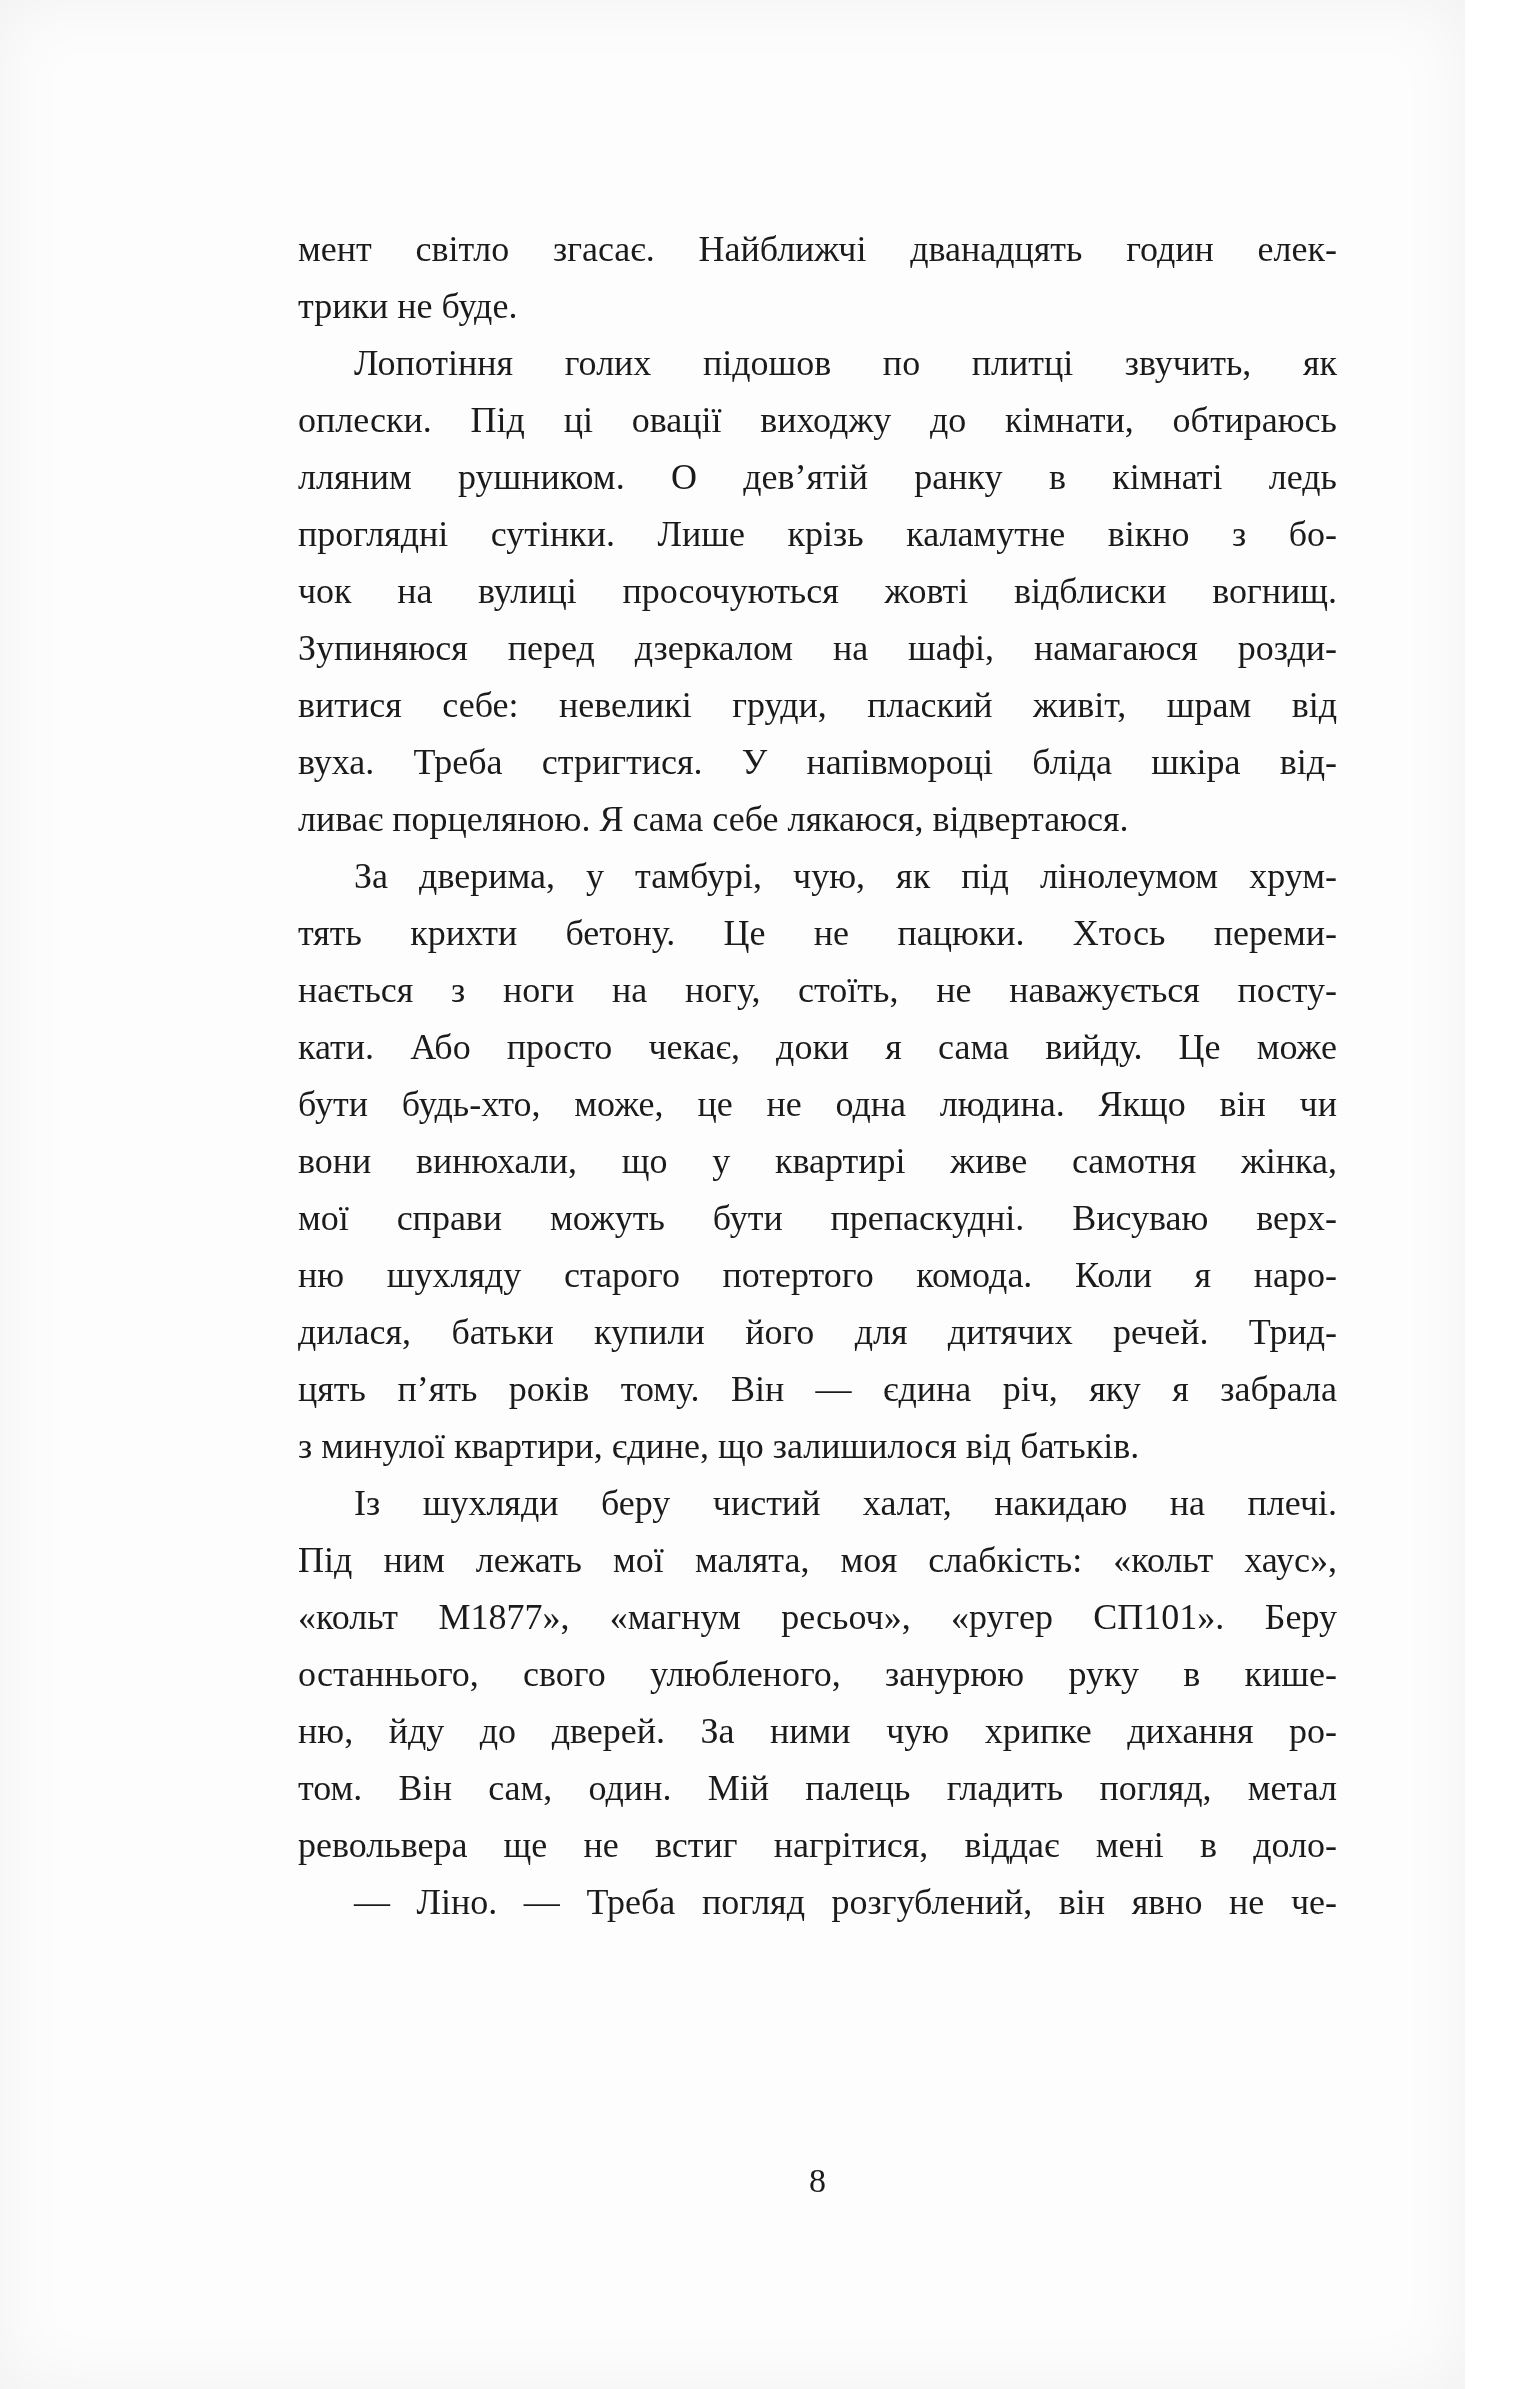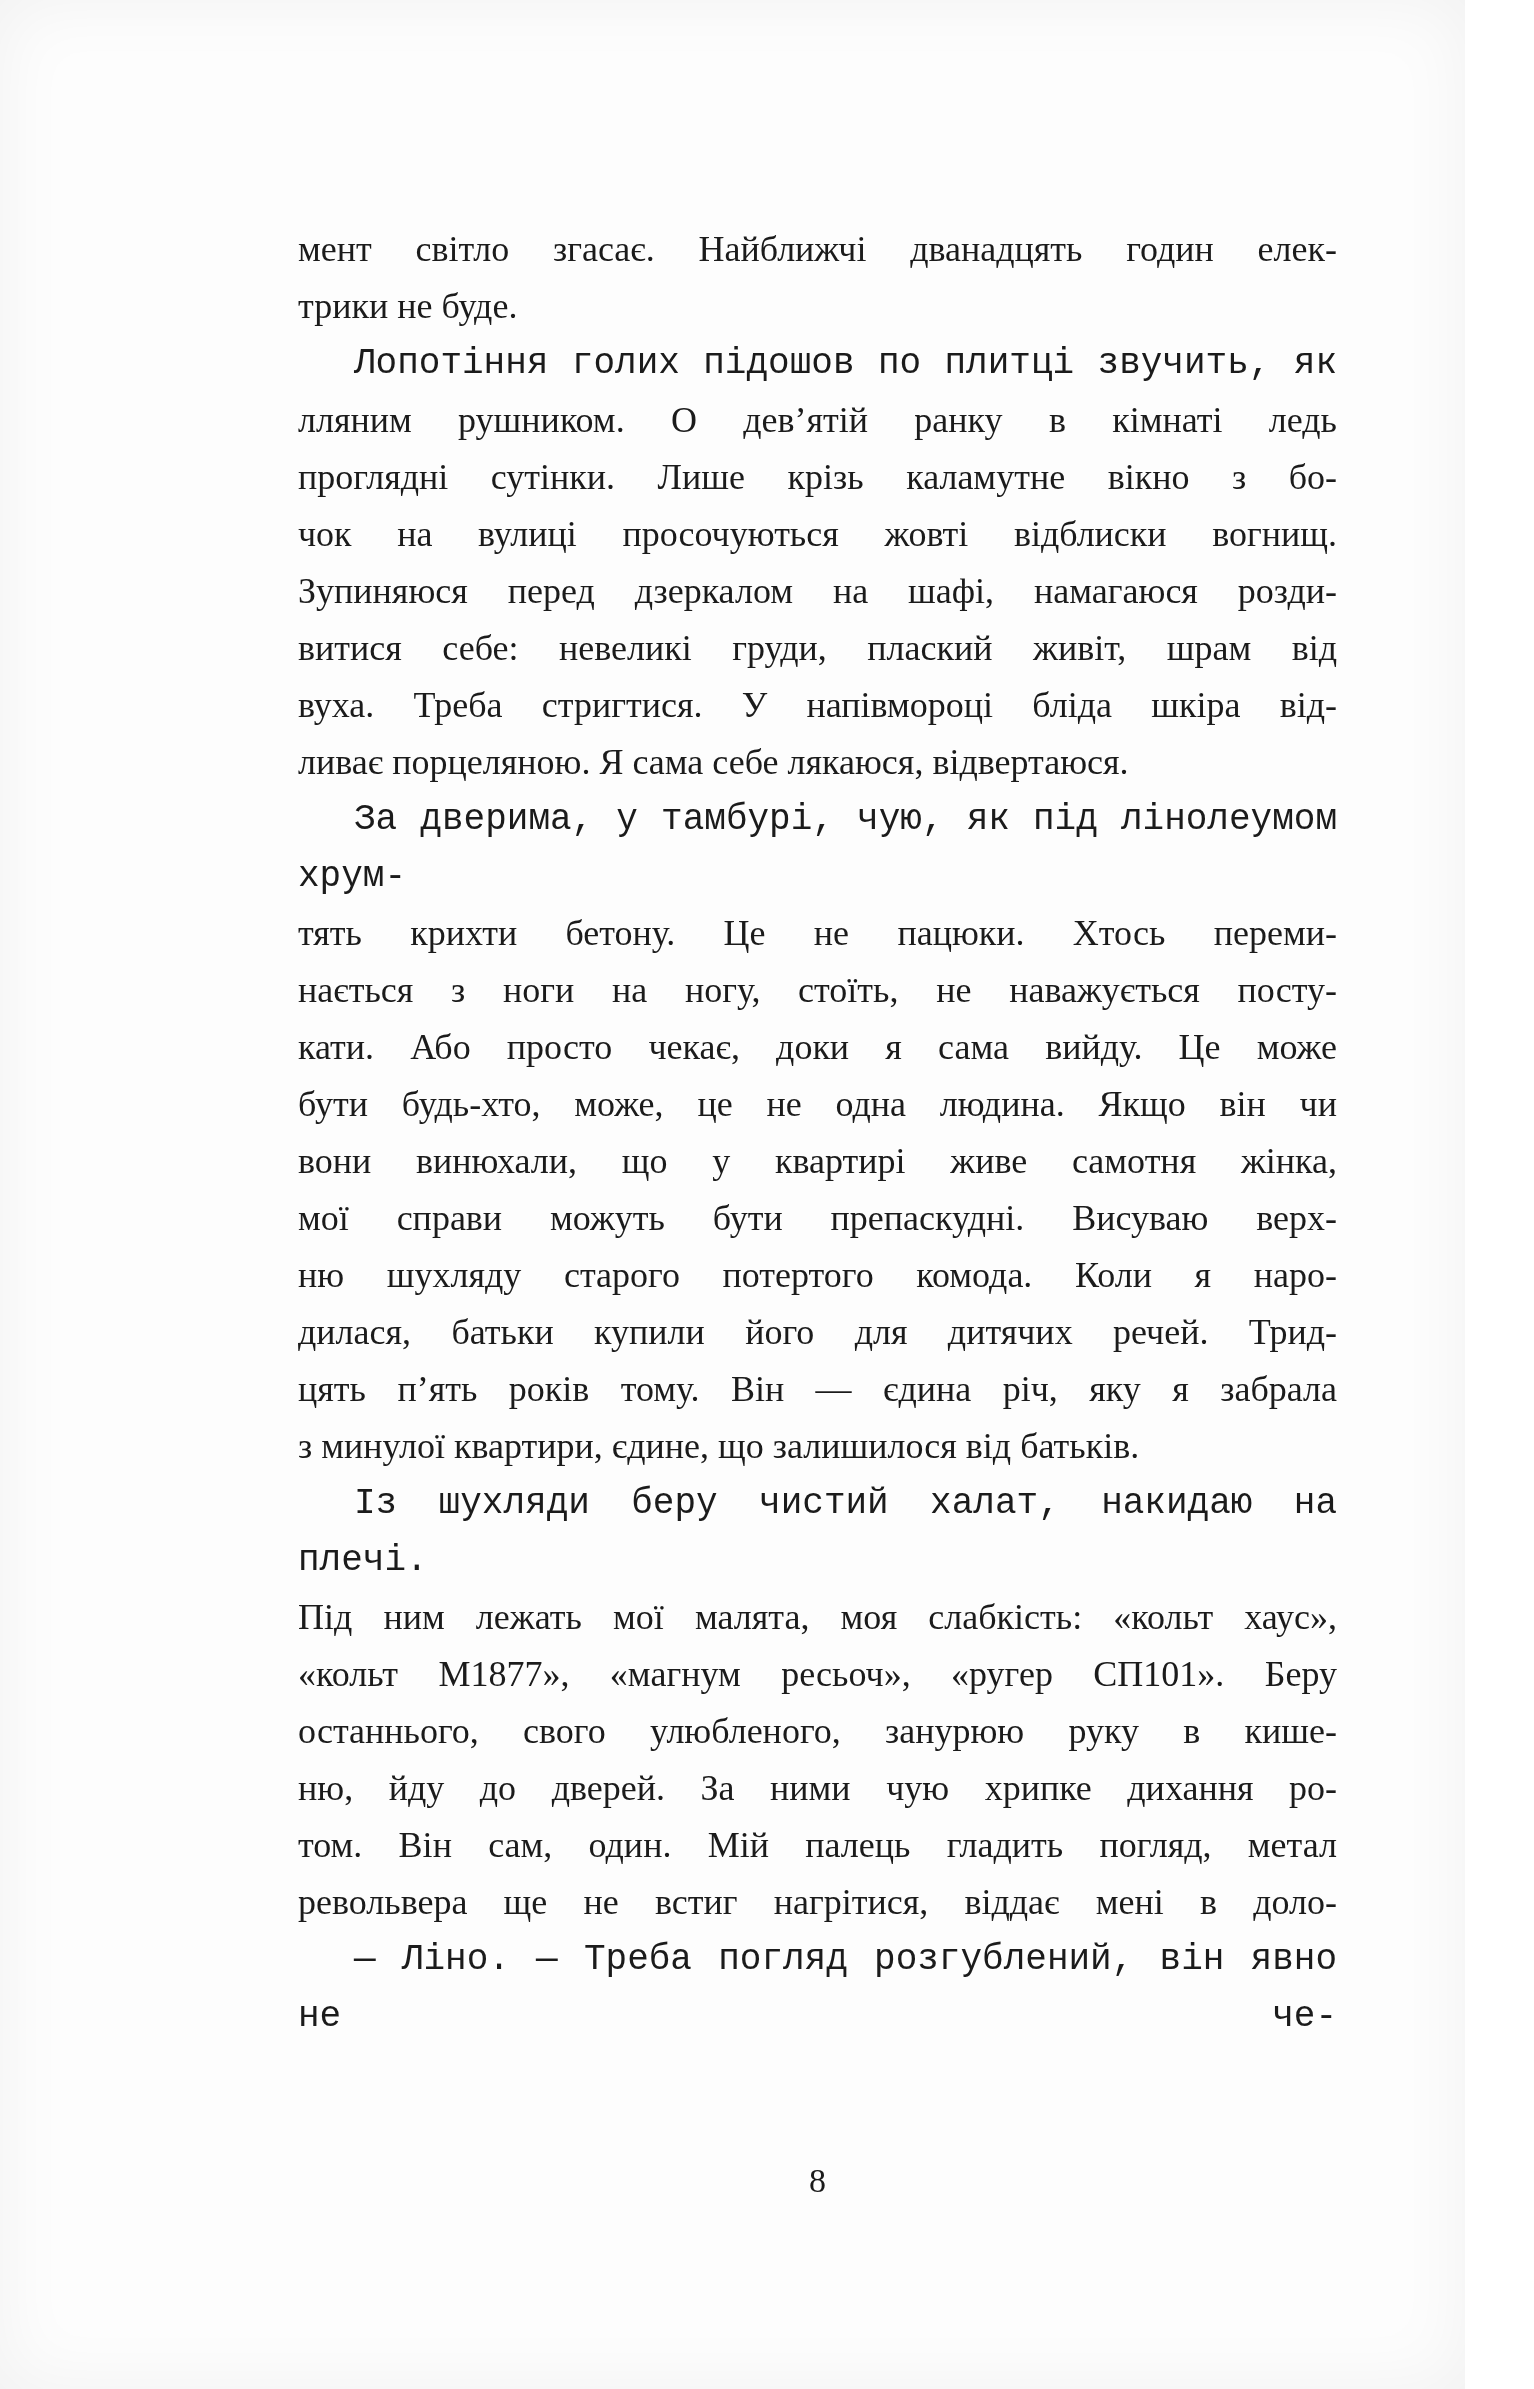--- a/index.html
+++ b/index.html
@@ -32,21 +32,20 @@
   }
   .line {
     width: 100%;
     text-align: justify;
     text-align-last: justify;
     white-space: normal;
     hyphens: none;
   }
   .line.indent {
     text-indent: 56px;
-    font-family: Liberation Mono, monospace;
   }
   .line.para-last {
     text-align-last: left;
   }
   .page-number {
     position: absolute;
     left: 298px;
     top: 2152px;
     width: 1039px;
     text-align: center;
@@ -58,20 +57,21 @@
 <body>
 
 <div class="page">
   <div class="text-block">
       <div class="paragraph">
         <div class="line">мент світло згасає. Найближчі дванадцять годин елек-</div>
         <div class="line para-last">трики не буде.</div>
       </div>
       <div class="paragraph">
         <div class="line indent">Лопотіння голих підошов по плитці звучить, як</div>
+        <div class="line">оплески. Під ці овації виходжу до кімнати, обтираюсь</div>
         <div class="line">лляним рушником. О дев’ятій ранку в кімнаті ледь</div>
         <div class="line">проглядні сутінки. Лише крізь каламутне вікно з бо-</div>
         <div class="line">чок на вулиці просочуються жовті відблиски вогнищ.</div>
         <div class="line">Зупиняюся перед дзеркалом на шафі, намагаюся розди-</div>
         <div class="line">витися себе: невеликі груди, плаский живіт, шрам від</div>
         <div class="line">вуха. Треба стригтися. У напівмороці бліда шкіра від-</div>
         <div class="line para-last">ливає порцеляною. Я сама себе лякаюся, відвертаюся.</div>
       </div>
       <div class="paragraph">
         <div class="line indent">За дверима, у тамбурі, чую, як під лінолеумом хрум-</div>

